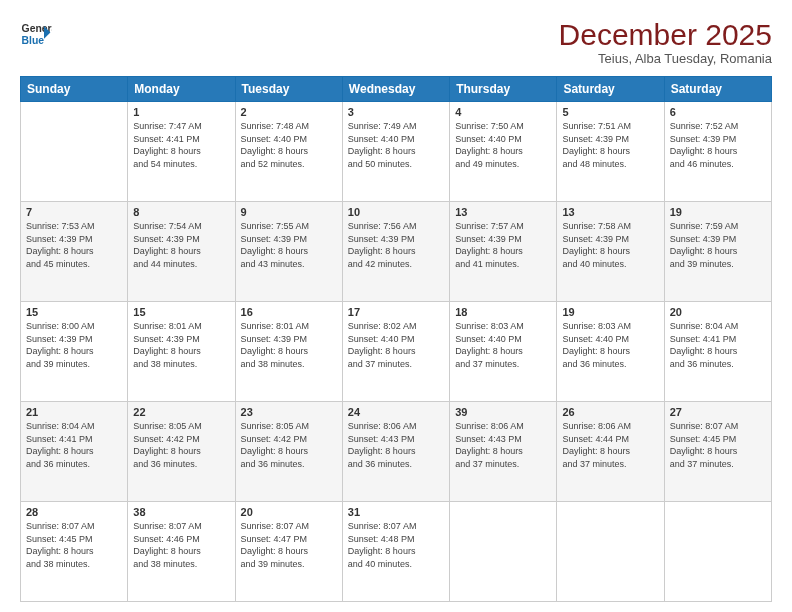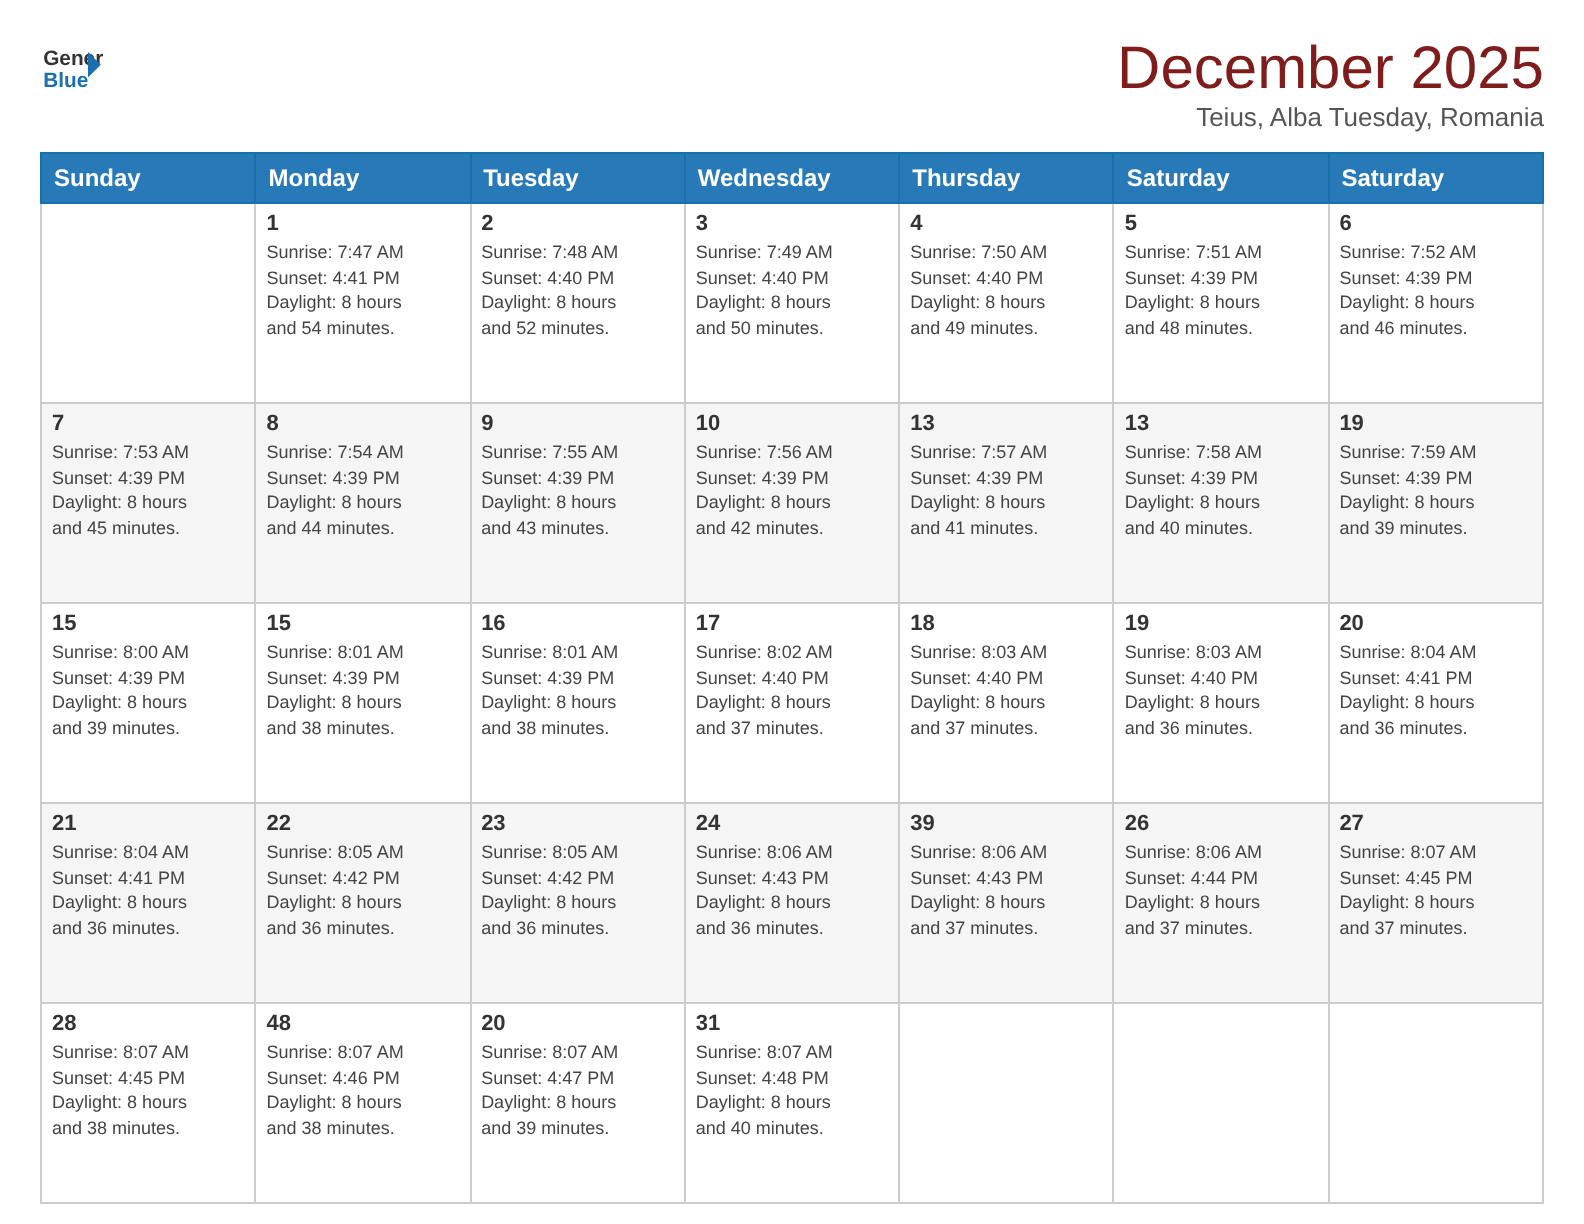--- a/index.html
+++ b/index.html
@@ -242,21 +242,21 @@
             <span class="cell-date">27</span>
             <div class="cell-info">Sunrise: 8:07 AM<br>Sunset: 4:45 PM<br>Daylight: 8 hours<br>and 37 minutes.</div>
           </td>
         </tr>
         <tr>
           <td>
             <span class="cell-date">28</span>
             <div class="cell-info">Sunrise: 8:07 AM<br>Sunset: 4:45 PM<br>Daylight: 8 hours<br>and 38 minutes.</div>
           </td>
           <td>
-            <span class="cell-date">48</span>
+            <span class="cell-date">38</span>
             <div class="cell-info">Sunrise: 8:07 AM<br>Sunset: 4:46 PM<br>Daylight: 8 hours<br>and 38 minutes.</div>
           </td>
           <td>
             <span class="cell-date">20</span>
             <div class="cell-info">Sunrise: 8:07 AM<br>Sunset: 4:47 PM<br>Daylight: 8 hours<br>and 39 minutes.</div>
           </td>
           <td>
             <span class="cell-date">31</span>
             <div class="cell-info">Sunrise: 8:07 AM<br>Sunset: 4:48 PM<br>Daylight: 8 hours<br>and 40 minutes.</div>
           </td>

